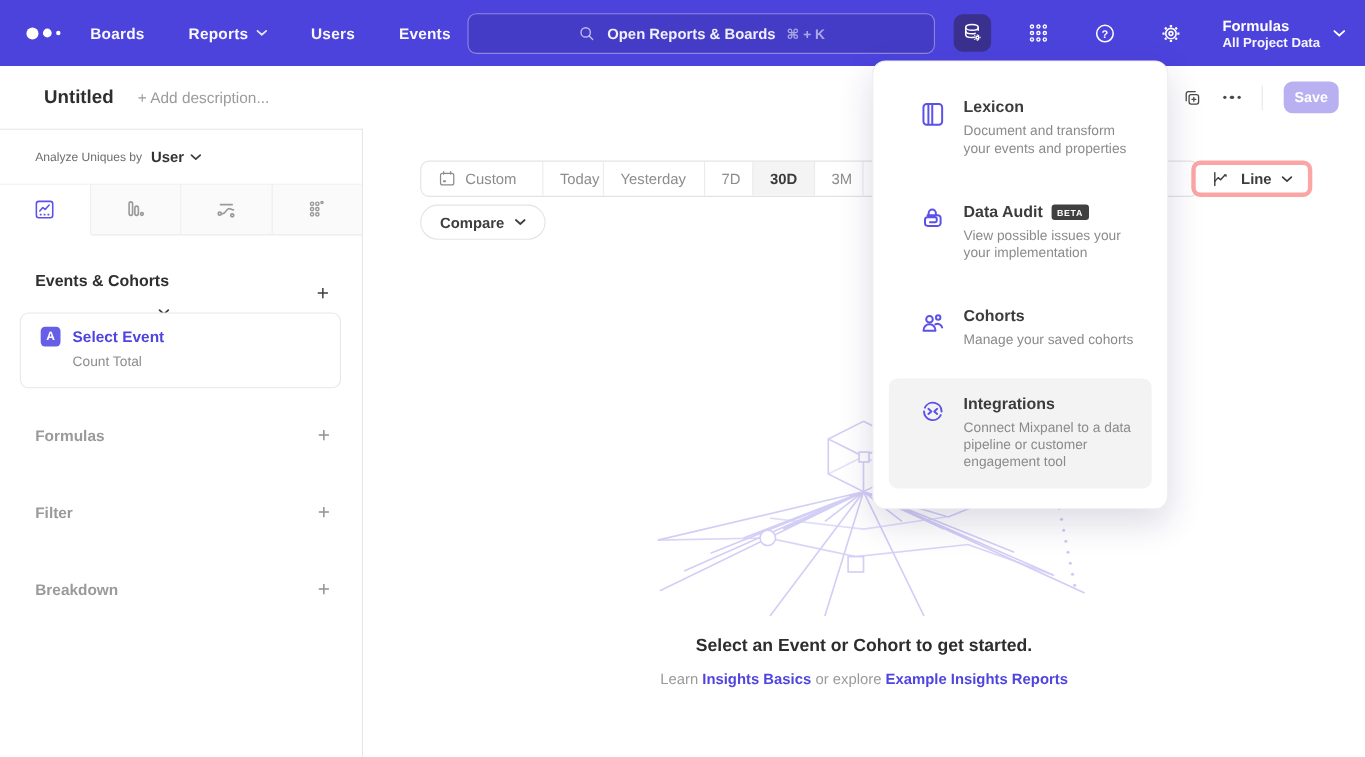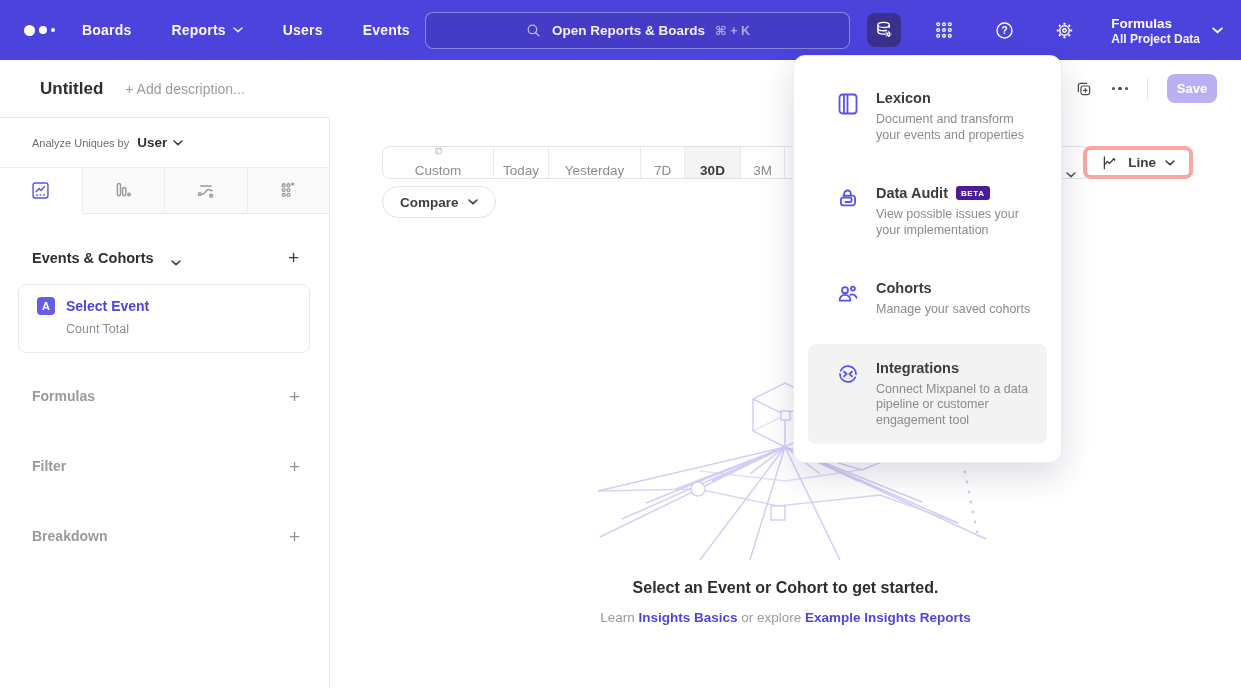--- a/index.html
+++ b/index.html
@@ -41,54 +41,54 @@
   
   .sidebar { position:absolute; left:0; top:117px; width:330px; height:571px; background:#fff; border-top:1px solid #e7e7e7; border-right:1px solid #e7e7e7; z-index:2; }
   .analyze-row { height:49px; display:flex; align-items:center; padding-left:32px; gap:8px; }
   .analyze-label { font-size:11px; color:#6e6e6e; }
   .analyze-value { font-size:13.5px; color:#333; font-weight:700; display:flex; align-items:center; gap:6px; cursor:pointer; }
   .chart-tabs { display:flex; height:47px; border-top:1px solid #efefef; }
   .ctab { flex:1; display:flex; align-items:center; justify-content:center; background:#fafafa; border-bottom:1px solid #e8e8e8; border-right:1px solid #ececec; cursor:pointer; color:#9a9a9a; }
   .ctab:last-child { border-right:none; }
   .ctab.active { background:#fff; border-bottom-color:#fff; color:#5b51e8; }
   .events-header { margin:34px 30px 0 32px; display:flex; align-items:center; }
-  .events-title { font-size:14.5px; font-weight:700; color:#2f2f2f; display:flex; align-items:flex-end; gap:17px; cursor:pointer; }
+  .events-title { font-size:14.5px; font-weight:700; color:#2f2f2f; display:flex; align-items:flex-end; gap:17px; cursor:pointer;flex-direction:column; }
   .plus { margin-left:auto; font-size:19px; line-height:19px; color:#3f3f3f; font-weight:400; cursor:pointer; }
   .plus.gray { color:#949494; }
   .event-card { position:absolute; left:18px; top:166px; width:292px; height:69px; border:1px solid #e8e8e8; border-radius:8px; background:#fff; cursor:pointer; }
   .ec-row { display:flex; align-items:center; gap:11px; margin:12px 0 0 18px; }
   .ec-badge { width:18px; height:18px; border-radius:4px; background:#665ee6; color:#fff; font-size:11px; font-weight:700; display:flex; align-items:center; justify-content:center; }
   .ec-title { font-size:14px; font-weight:700; color:#4f44e0; }
   .ec-sub { margin:7px 0 0 47px; font-size:12.5px; color:#8d8d8d; }
   .side-section { position:absolute; left:0; width:330px; height:28px; display:flex; align-items:center; padding:0 30px 0 32px; }
   .side-section .label { font-size:14px; font-weight:700; color:#9a9a9a; }
 
   
   .main { position:absolute; left:330px; top:117px; width:911px; height:571px; background:#fff; z-index:1; }
   .date-control { position:absolute; left:52px; top:29px; width:708px; height:33px; border:1px solid #e3e3e3; border-radius:8px; background:#fff; display:flex; align-items:stretch; overflow:hidden; }
-  .seg { display:flex; align-items:center; justify-content:flex-end; gap:8px; padding:0 15px; font-size:13.5px; color:#8c8c8c; cursor:pointer; white-space:nowrap;flex-direction:column; }
+  .seg { display:flex; align-items:center; justify-content:flex-start; gap:8px; padding:0 15px; font-size:13.5px; color:#8c8c8c; cursor:pointer; white-space:nowrap; }
   .seg + .seg { border-left:1px solid #ebebeb; }
   .seg.active { background:#f4f4f4; color:#3a3a3a; font-weight:700; }
   .seg.tail { margin-left:auto; border-left:1px solid #ebebeb; width:38px; padding:0; color:#5a5a5a; }
   .compare-btn { position:absolute; left:52px; top:69px; height:32px; border:1px solid #e3e3e3; border-radius:16px; background:#fff; display:flex; align-items:center; gap:9px; padding:0 17px; font-size:13.5px; font-weight:600; color:#3d3d3d; cursor:pointer; }
   .line-btn { position:absolute; right:48px; top:29px; height:33px; border:4px solid #fca5a5; border-radius:8px; background:#fff; display:flex; align-items:center; gap:9px; padding:0 14px; font-size:13.5px; font-weight:600; color:#3d3d3d; cursor:pointer; }
   .wireframe { position:absolute; left:250px; top:243px; }
   .empty-state { position:absolute; left:0; top:462px; width:100%; text-align:center; }
   .es-title { font-size:16px; font-weight:700; color:#2d2d2d; }
   .es-sub { margin-top:13px; font-size:13.5px; color:#9a9a9a; }
   .es-link { color:#4f44e0; font-weight:700; cursor:pointer; }
 
   
   .tools-panel { position:absolute; left:793px; top:55px; width:269px; background:#fff; border:1px solid #ededf2; border-radius:12px; box-shadow:0 12px 32px rgba(35,30,90,.16); z-index:30; padding:18px 14px; display:flex; flex-direction:column; gap:10px; }
   .tp-item { display:flex; gap:16px; padding:16px 10px 16px 28px; border-radius:8px; cursor:pointer; }
   .tp-item.hovered { background:#f3f3f4; }
   .tp-icon { width:24px; flex:none; color:#5b51e8; padding-top:2px; }
   .tp-title { font-size:14.5px; font-weight:700; color:#3c3c3c; display:flex; align-items:center; gap:8px; }
   .tp-desc { margin-top:6px; font-size:12.5px; line-height:15.5px; color:#8b8b8b; }
-  .beta-badge { background:#4c1d95; color:#fff; font-size:8px; font-weight:700; letter-spacing:.6px; padding:2.5px 5px; border-radius:3px; }
+  .beta-badge { background:#404040; color:#fff; font-size:8px; font-weight:700; letter-spacing:.6px; padding:2.5px 5px; border-radius:3px; }
 </style>
 </head>
 <body>
 
 <div class="stage">
 
   <div class="topnav">
     <div class="logo">
         <i></i>
         <i></i>

